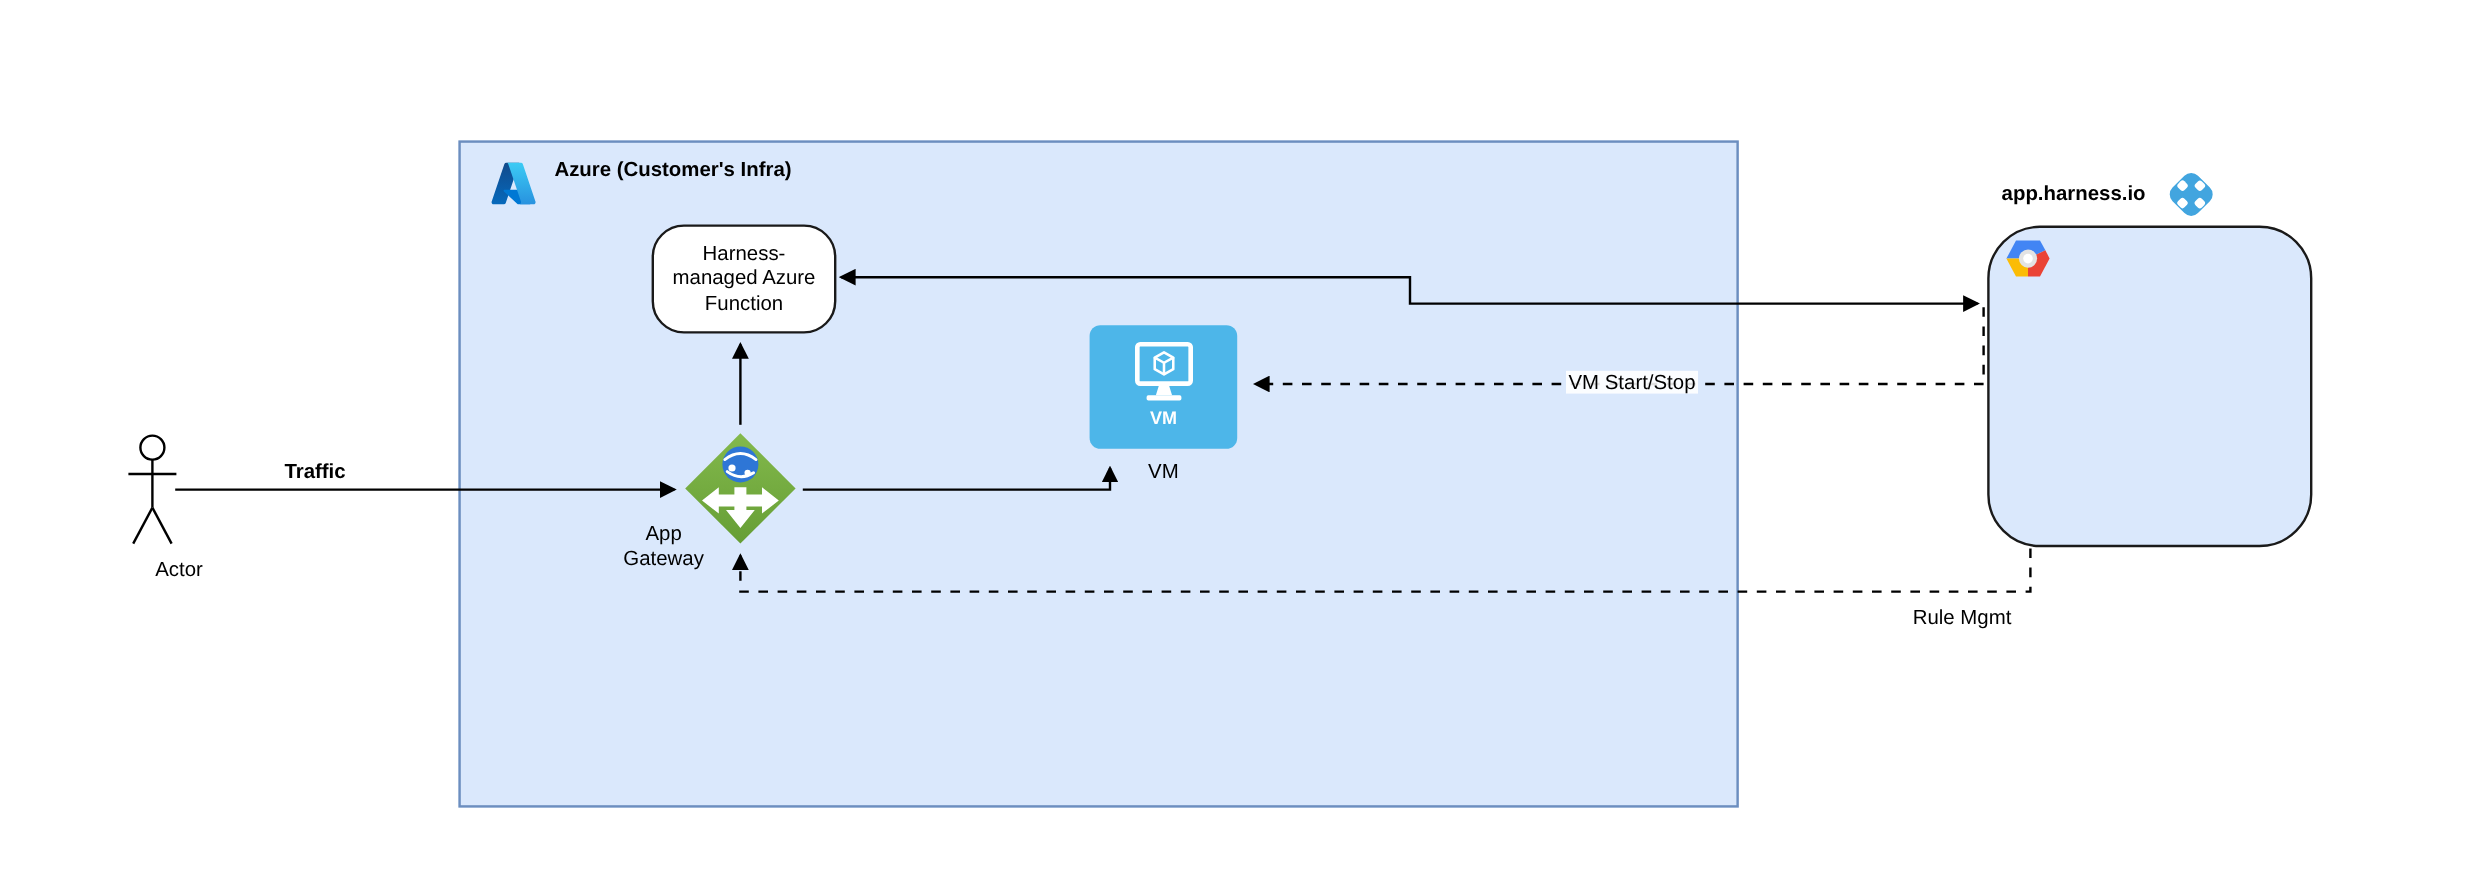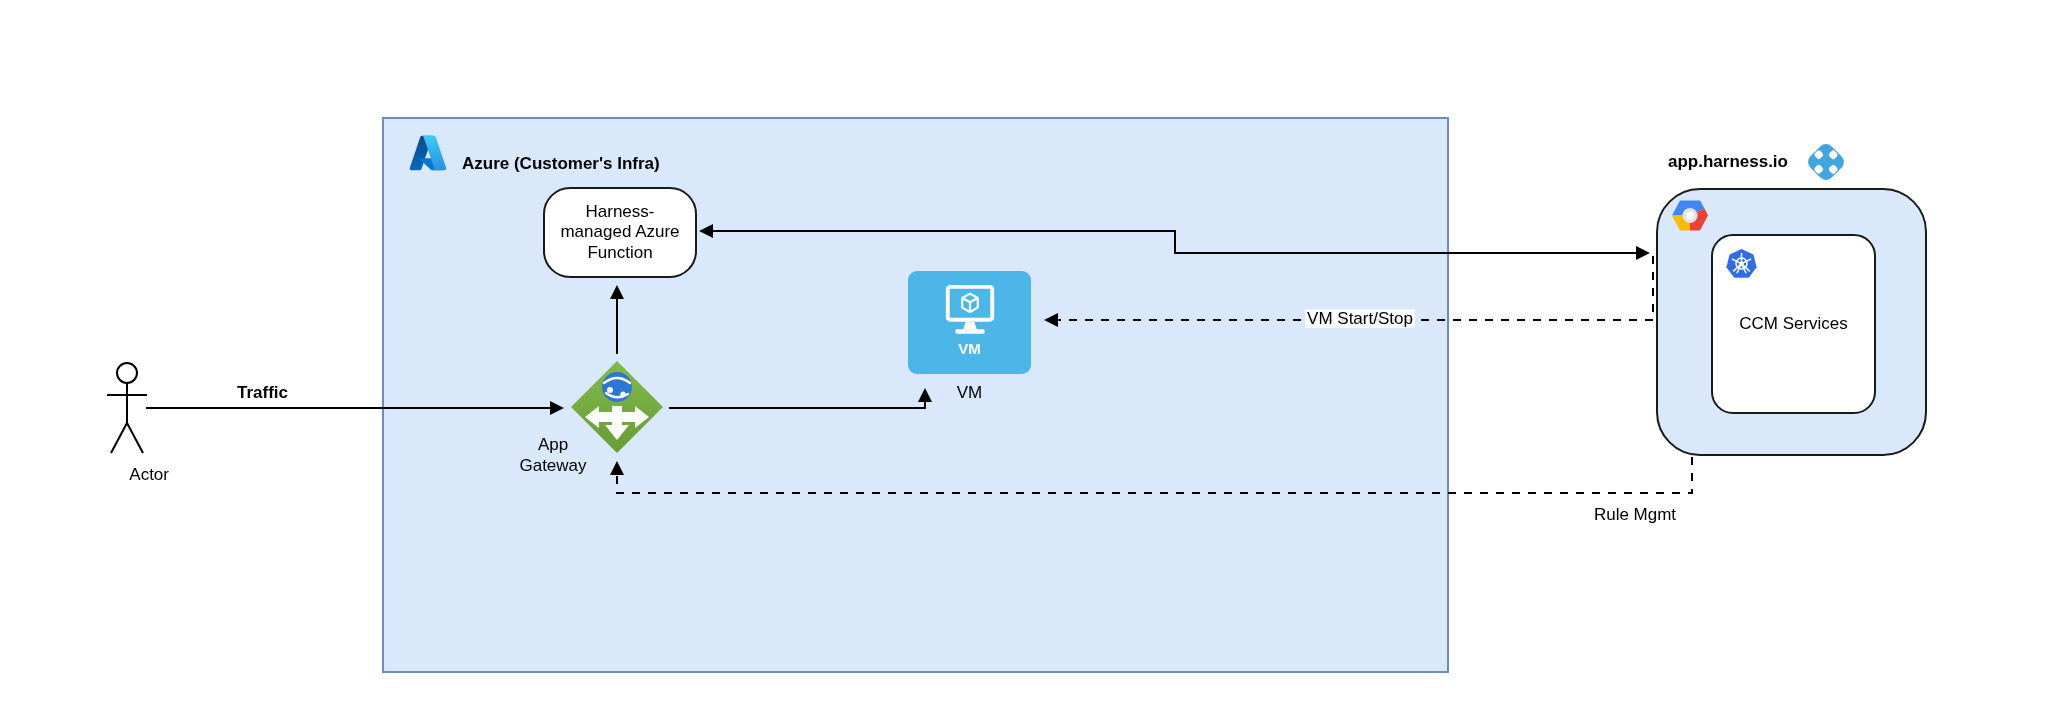--- a/index.html
+++ b/index.html
@@ -8,21 +8,21 @@
     position:relative; width:2066px; height:728px; background:#ffffff;
     overflow:hidden; color:#000;
   }
   .abs { position:absolute; }
 
   
   .azure-group {
     left:382px; top:117px; width:1067px; height:556px;
     background:#dae8fc; border:2px solid #6c8ebf;
   }
-  .azure-header { display:flex; align-items:flex-end; gap:14px; padding:13px 0 0 24px; }
+  .azure-header { display:flex; align-items:flex-start; gap:14px; padding:13px 0 0 24px; }
   .azure-header .grp-label { font-size:17px; font-weight:bold; }
 
   .harness-header { left:1656px; top:136px; width:280px; height:52px;
     display:flex; align-items:center; gap:14px; padding-left:12px; }
   .harness-header .grp-label { font-size:17px; font-weight:bold; }
 
   .harness-group {
     left:1656px; top:188px; width:271px; height:268px;
     background:#dae8fc; border:2px solid #1a1a1a; border-radius:44px;
   }
@@ -112,39 +112,20 @@
   <div class="abs harness-group">
     <span class="abs" style="left:12px; top:8px;">
       <svg width="40" height="35" viewBox="0 0 40 34">
         <polygon points="20,17 2,17 10,2 30,2 34.5,10" fill="#4285f4"></polygon>
         <polygon points="20,17 34.5,10 38,17 30,32 20,32" fill="#ea4335"></polygon>
         <polygon points="20,17 20,32 10,32 2,17" fill="#fbbc05"></polygon>
         <circle cx="20" cy="17" r="7.6" fill="#e3e3e3"></circle>
         <circle cx="20" cy="17" r="4" fill="#ffffff"></circle>
       </svg>
     </span>
-    <div class="ccm-box">
-      <span class="abs" style="left:12px; top:12px;">
-        <svg width="33" height="33" viewBox="0 0 36 36">
-          <polygon points="18,1 31,7 34.5,21 26,32.5 10,32.5 1.5,21 5,7" fill="#326ce5"></polygon>
-          <g stroke="#ffffff" stroke-width="1.6" fill="none">
-            <circle cx="18" cy="17" r="6"></circle>
-            <line x1="18" y1="17" x2="18" y2="5.5"></line>
-            <line x1="18" y1="17" x2="28.5" y2="12"></line>
-            <line x1="18" y1="17" x2="27" y2="25.5"></line>
-            <line x1="18" y1="17" x2="9" y2="25.5"></line>
-            <line x1="18" y1="17" x2="7.5" y2="12"></line>
-            <line x1="18" y1="17" x2="13" y2="27.5"></line>
-            <line x1="18" y1="17" x2="23" y2="27.5"></line>
-          </g>
-          <circle cx="18" cy="17" r="2.4" fill="#ffffff"></circle>
-        </svg>
-      </span>
-      <div class="ccm-label">CCM Services</div>
-    </div>
   </div>
 
   <div class="abs function-node">
     <span>Harness-
 managed Azure
 Function</span>
   </div>
 
   <div class="abs vm-node">
     <span style="margin-top:12px;">

